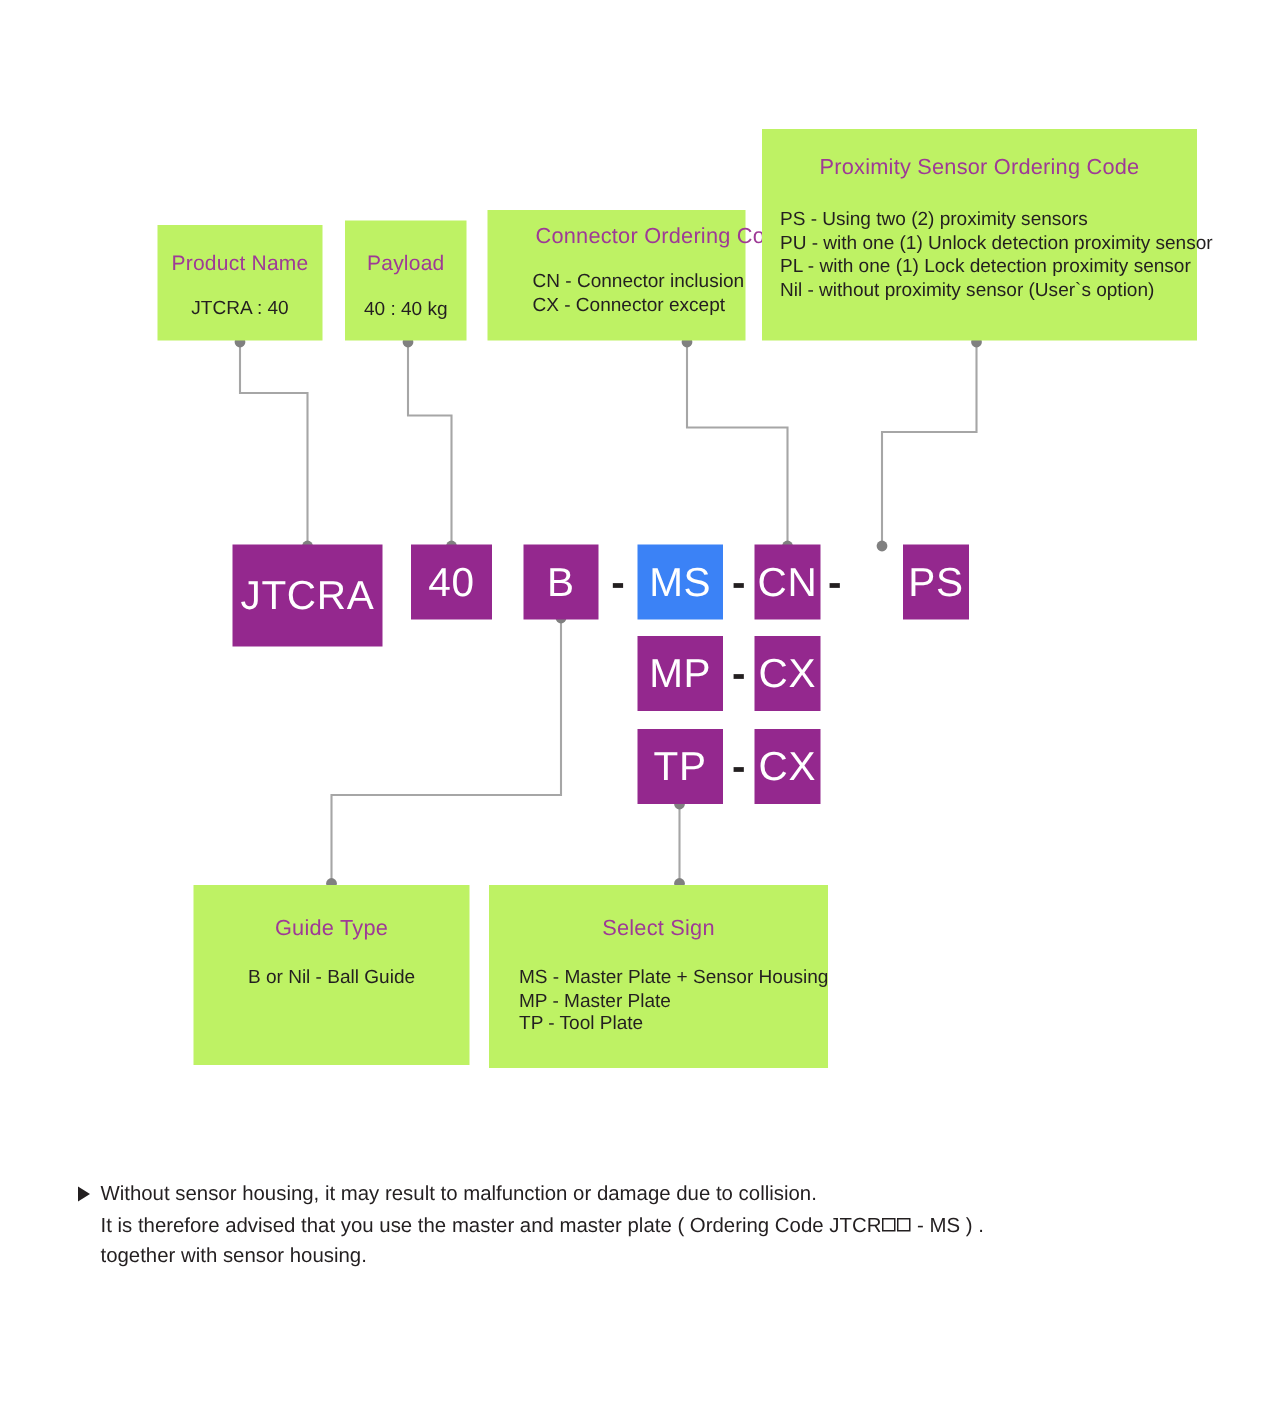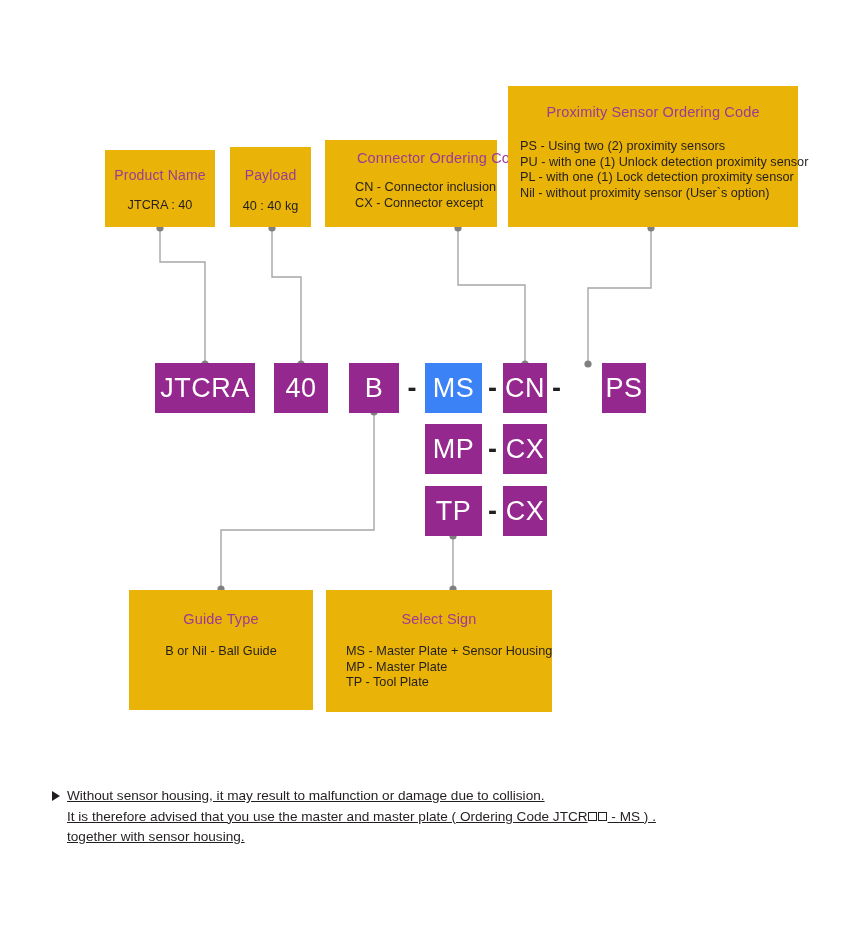--- a/index.html
+++ b/index.html
@@ -26,21 +26,21 @@
   #connector-layer {
     position: absolute;
     left: 0; top: 0;
     width: 850px; height: 942px;
     pointer-events: none;
   }
 
   
   .callout {
     position: absolute;
-    background: #eab308;
+    background: #bef264;
     padding: 0;
   }
   .callout-title {
     color: #9e3a96;
     font-size: 14.5px;
     text-align: center;
     letter-spacing: 0.15px;
     white-space: nowrap;
   }
   .callout-body {
@@ -115,21 +115,20 @@
   }
 
   
   #footer-note {
     position: absolute;
     left: 52px; top: 786px;
     width: 740px;
     font-size: 13.6px;
     line-height: 20.6px;
     color: #231f20;
-    text-decoration: underline;
   }
   #footer-note .bullet-row {
     display: flex;
     align-items: flex-start;
   }
   #footer-note .tri-icon {
     flex: 0 0 auto;
     width: 0; height: 0;
     border-left: 8px solid #231f20;
     border-top: 5.5px solid transparent;
@@ -225,21 +224,21 @@
   <div class="callout" id="callout-select-sign">
     <div class="callout-title">Select Sign</div>
     <div class="callout-body">
       <div class="line">MS - Master Plate + Sensor Housing</div>
       <div class="line">MP - Master Plate</div>
       <div class="line">TP - Tool Plate</div>
     </div>
   </div>
 
   <div id="code-blocks">
-      <div class="code-block" style="left: 155px; top: 363px; width: 100px; height: 50px; background: rgb(148, 40, 142);">JTCRA</div>
+      <div class="code-block" style="left: 155px; top: 363px; width: 100px; height: 68px; background: rgb(148, 40, 142);">JTCRA</div>
       <div class="code-block" style="left: 274px; top: 363px; width: 54px; height: 50px; background: rgb(148, 40, 142);">40</div>
       <div class="code-block" style="left: 349px; top: 363px; width: 50px; height: 50px; background: rgb(148, 40, 142);">B</div>
       <div class="code-block" style="left: 425px; top: 363px; width: 57px; height: 50px; background: #3b82f6;">MS</div>
       <div class="code-block" style="left: 503px; top: 363px; width: 44px; height: 50px; background: rgb(148, 40, 142);">CN</div>
       <div class="code-block" style="left: 566px; top: 363px; width: 44px; height: 50px; background: rgb(148, 40, 142); margin-left: 36px;">PS</div>
       <div class="code-block" style="left: 425px; top: 424px; width: 57px; height: 50px; background: rgb(148, 40, 142);">MP</div>
       <div class="code-block" style="left: 503px; top: 424px; width: 44px; height: 50px; background: rgb(148, 40, 142);">CX</div>
       <div class="code-block" style="left: 425px; top: 486px; width: 57px; height: 50px; background: rgb(148, 40, 142);">TP</div>
       <div class="code-block" style="left: 503px; top: 486px; width: 44px; height: 50px; background: rgb(148, 40, 142);">CX</div>
       <div class="dash" style="left: 399px; top: 363px; width: 26px; height: 50px;">-</div>

